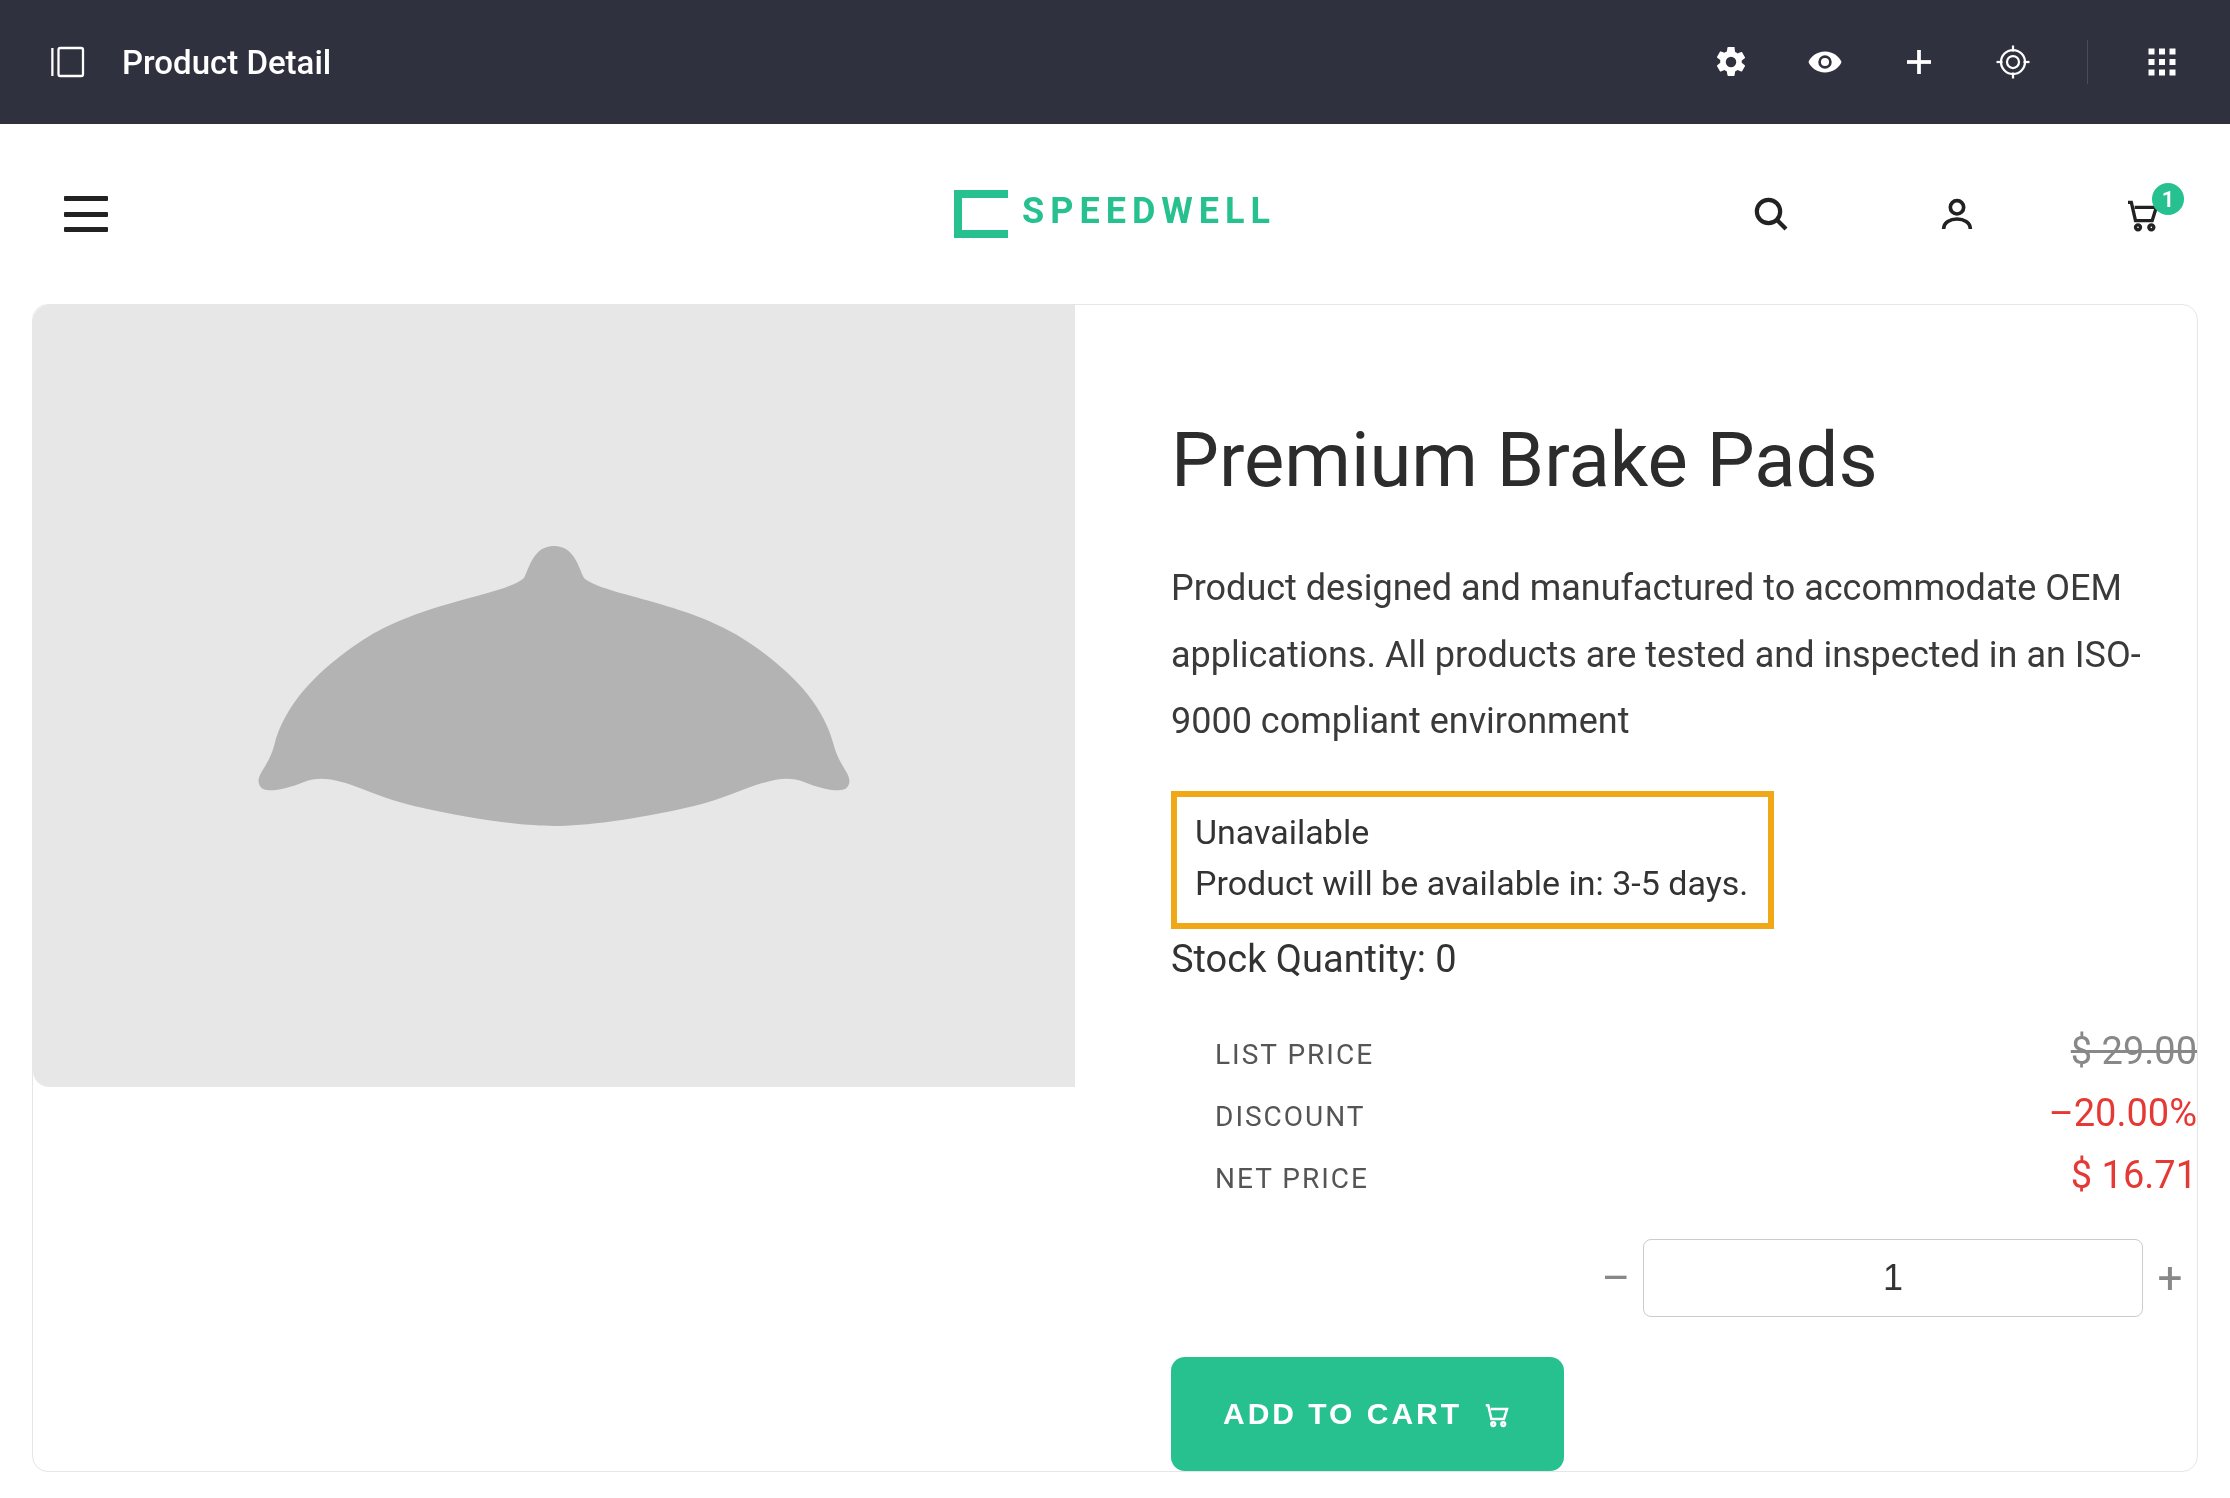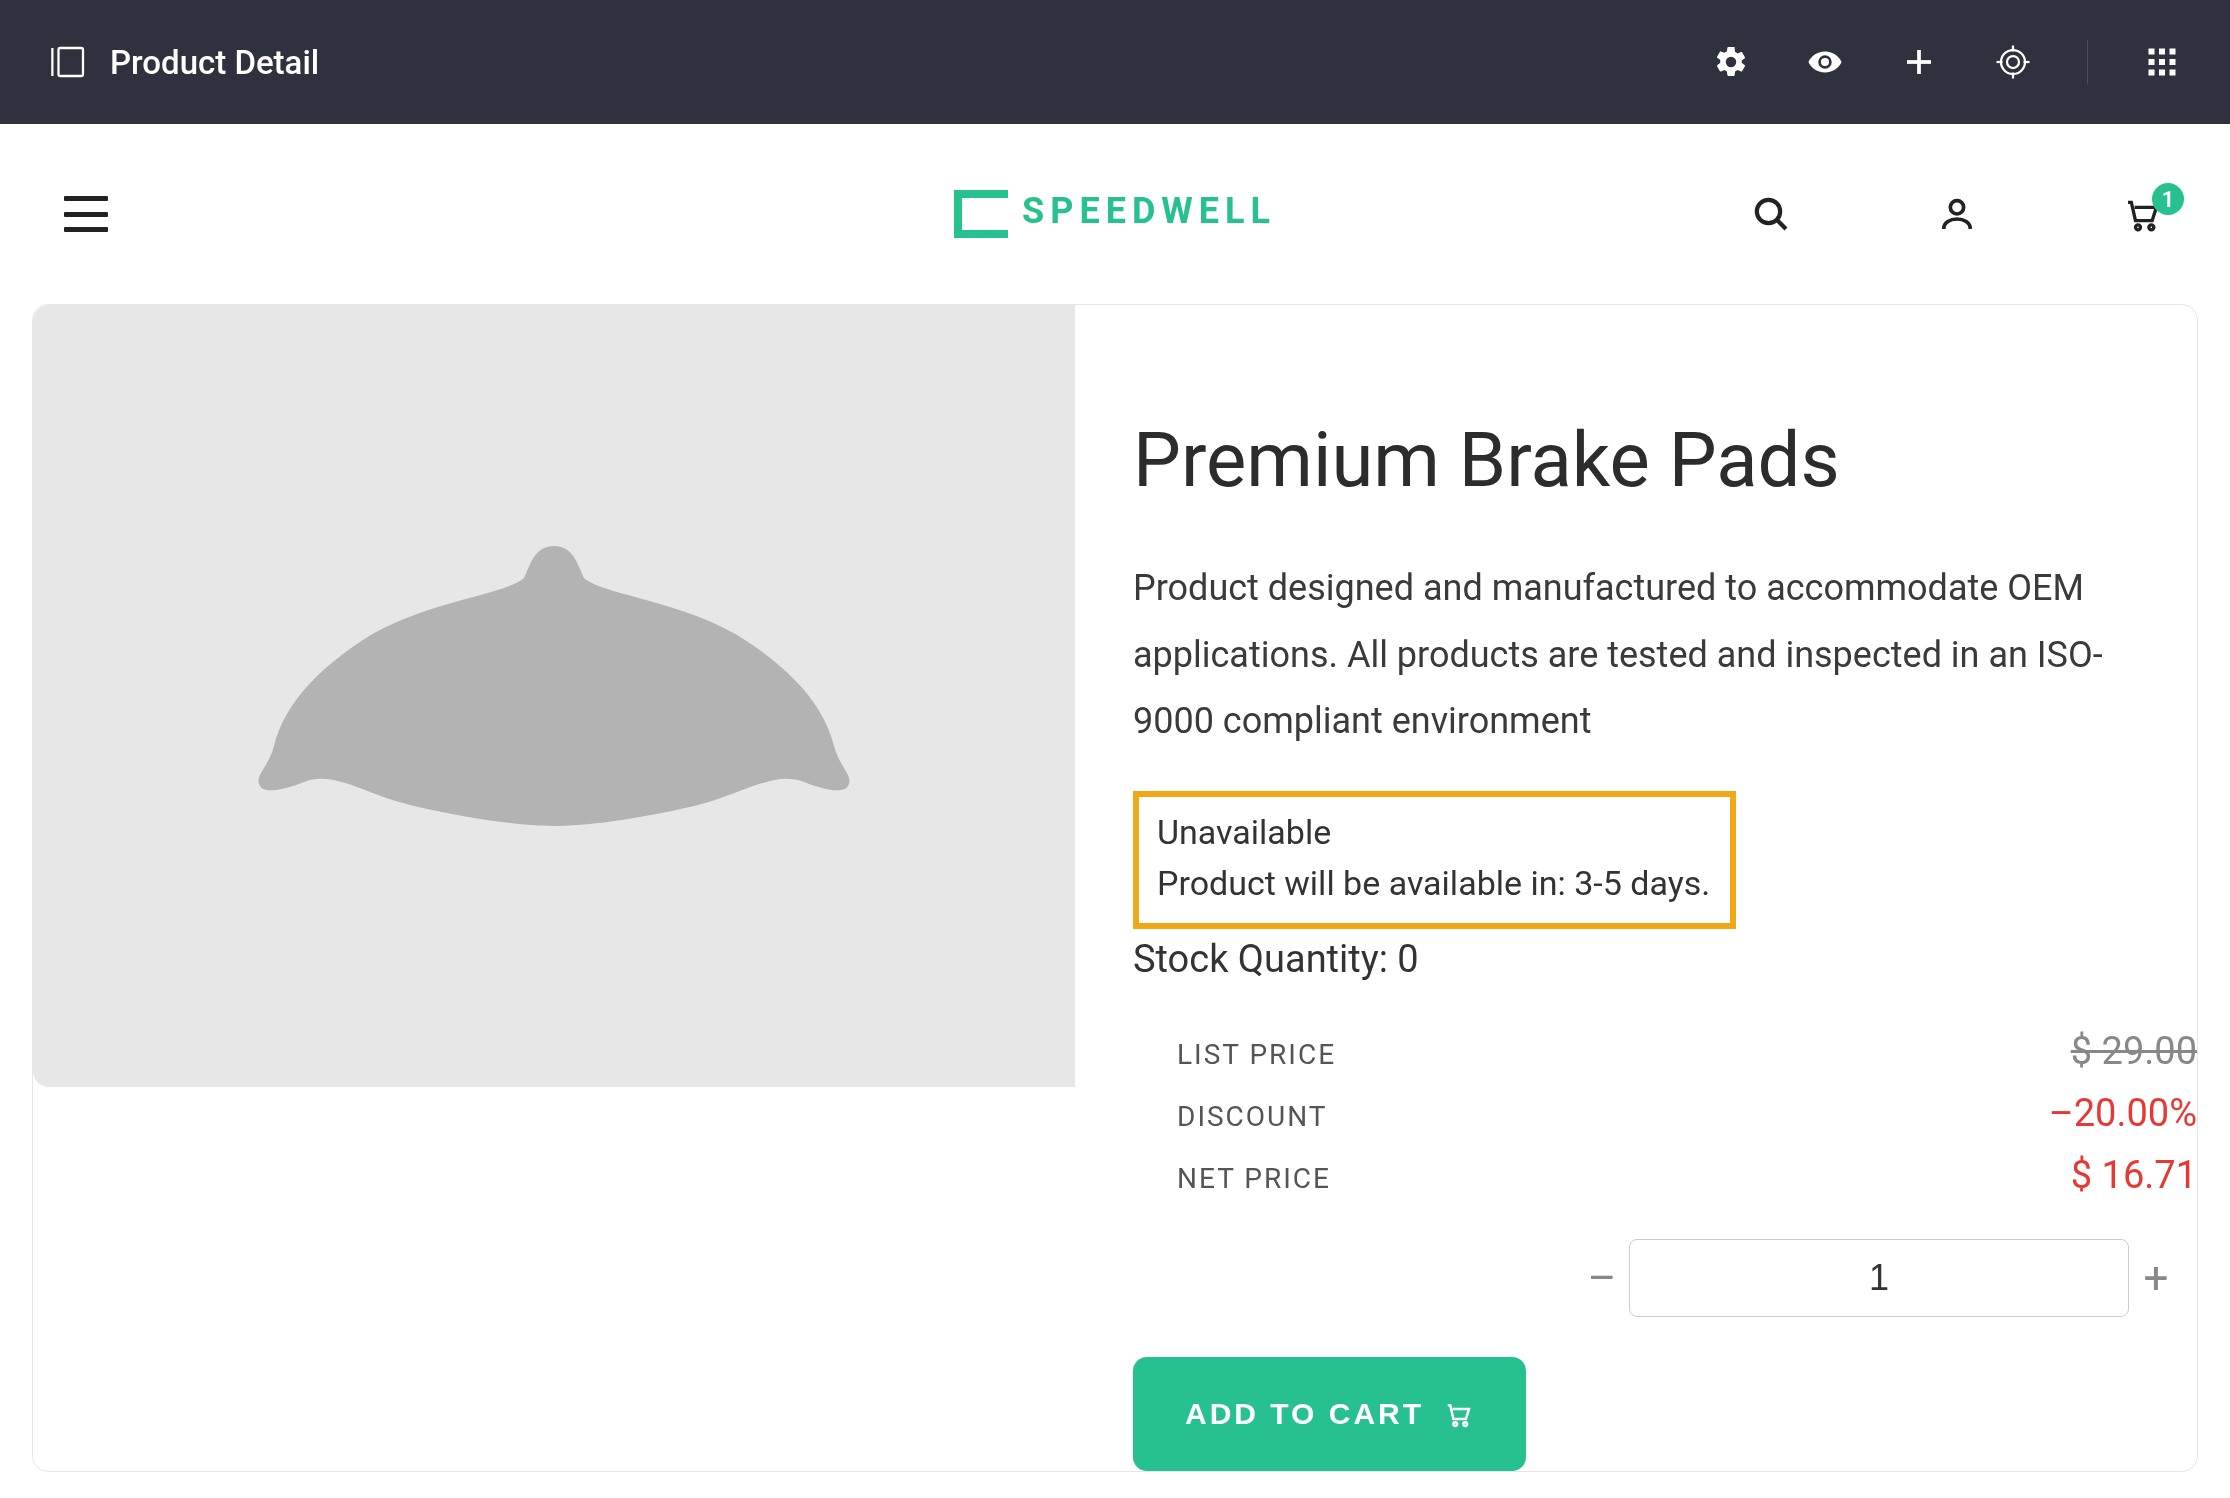--- a/index.html
+++ b/index.html
@@ -1,20 +1,20 @@
 <!DOCTYPE html>
 <html><head>
 <meta charset="utf-8">
 <style>
 * { box-sizing: border-box; margin: 0; padding: 0; }
 body { font-family: -apple-system, BlinkMacSystemFont, 'Segoe UI', Roboto, 'Open Sans', sans-serif; background: #fff; color: #333; width: 2230px; height: 1498px; overflow: hidden; transform-origin: 0 0; }
 
 
 .admin-bar { background: #30313f; height: 124px; display: flex; align-items: center; padding: 0 48px; color: #fff; }
-.admin-left { display: flex; align-items: center; gap: 20px; }
+.admin-left { display: flex; align-items: center; gap: 32px; }
 .admin-panels-icon { display:flex; align-items:center; gap:0; color:#fff; }
 .admin-title { font-size: 33px; font-weight: 500; color: #fff; }
 .admin-right { margin-left: auto; display: flex; align-items: center; gap: 54px; }
 .admin-icon-btn { width: 40px; height: 40px; display:flex; align-items:center; justify-content:center; color: #fff; cursor:pointer; }
 .admin-icon-btn svg { width: 36px; height: 36px; }
 .admin-divider { width:1px; height:44px; background:#4b4c5a; }
 
 
 .site-header { height: 180px; display:flex; align-items:center; padding: 0 64px; }
 .hamburger { width: 44px; height: 44px; display:flex; flex-direction:column; justify-content:space-between; cursor:pointer; padding:4px 0; }
@@ -24,21 +24,21 @@
 .brand-text { font-size:36px; font-weight:700; letter-spacing:6px; color:#27c08f; }
 .site-right { margin-left:auto; display:flex; align-items:center; gap:140px; }
 .site-icon-btn { width:46px; height:46px; display:flex; align-items:center; justify-content:center; cursor:pointer; position:relative; }
 .site-icon-btn svg { width:40px; height:40px; stroke:#222; }
 .cart-badge { position:absolute; top:-8px; right:-18px; background:#27c08f; color:#fff; font-size:22px; font-weight:600; width:32px; height:32px; border-radius:50%; display:flex; align-items:center; justify-content:center; }
 
 
 .product-wrap { padding: 0 32px; display:flex; gap:0; }
 .product-card { border:1px solid #e6e6e6; border-radius:16px; display:flex; width:100%; overflow:visible; }
 .product-image { width:1042px; height:782px; background:#e7e7e7; border-radius:16px 0 0 16px; display:flex; align-items:center; justify-content:center; }
-.product-info { flex:1; padding: 110px 0 0 58px; }
+.product-info { flex:1; padding: 110px 0 0 96px; }
 .product-title { font-size:76px; font-weight:400; color:#2c2c2c; margin-bottom:50px; }
 .product-desc { font-size:36px; color:#3a3a3a; line-height:1.85; max-width:1050px; margin-bottom:36px; }
 .highlight-box { border:6px solid #f0a817; padding:10px 20px 14px 18px; display:inline-block; margin-bottom:0; }
 .highlight-box div { font-size:34px; color:#333; line-height:1.5; }
 .stock-line { font-size:38px; color:#333; margin-top:8px; }
 .price-rows { margin-top:48px; max-width:1050px;margin-left:44px; }
 .price-row { display:flex; justify-content:space-between; align-items:baseline; margin-bottom:18px; }
 .price-label { font-size:28px; color:#555; letter-spacing:2px; }
 .price-val-strike { font-size:38px; color:#888; text-decoration:line-through; }
 .price-val-red { font-size:38px; color:#e53935; }

